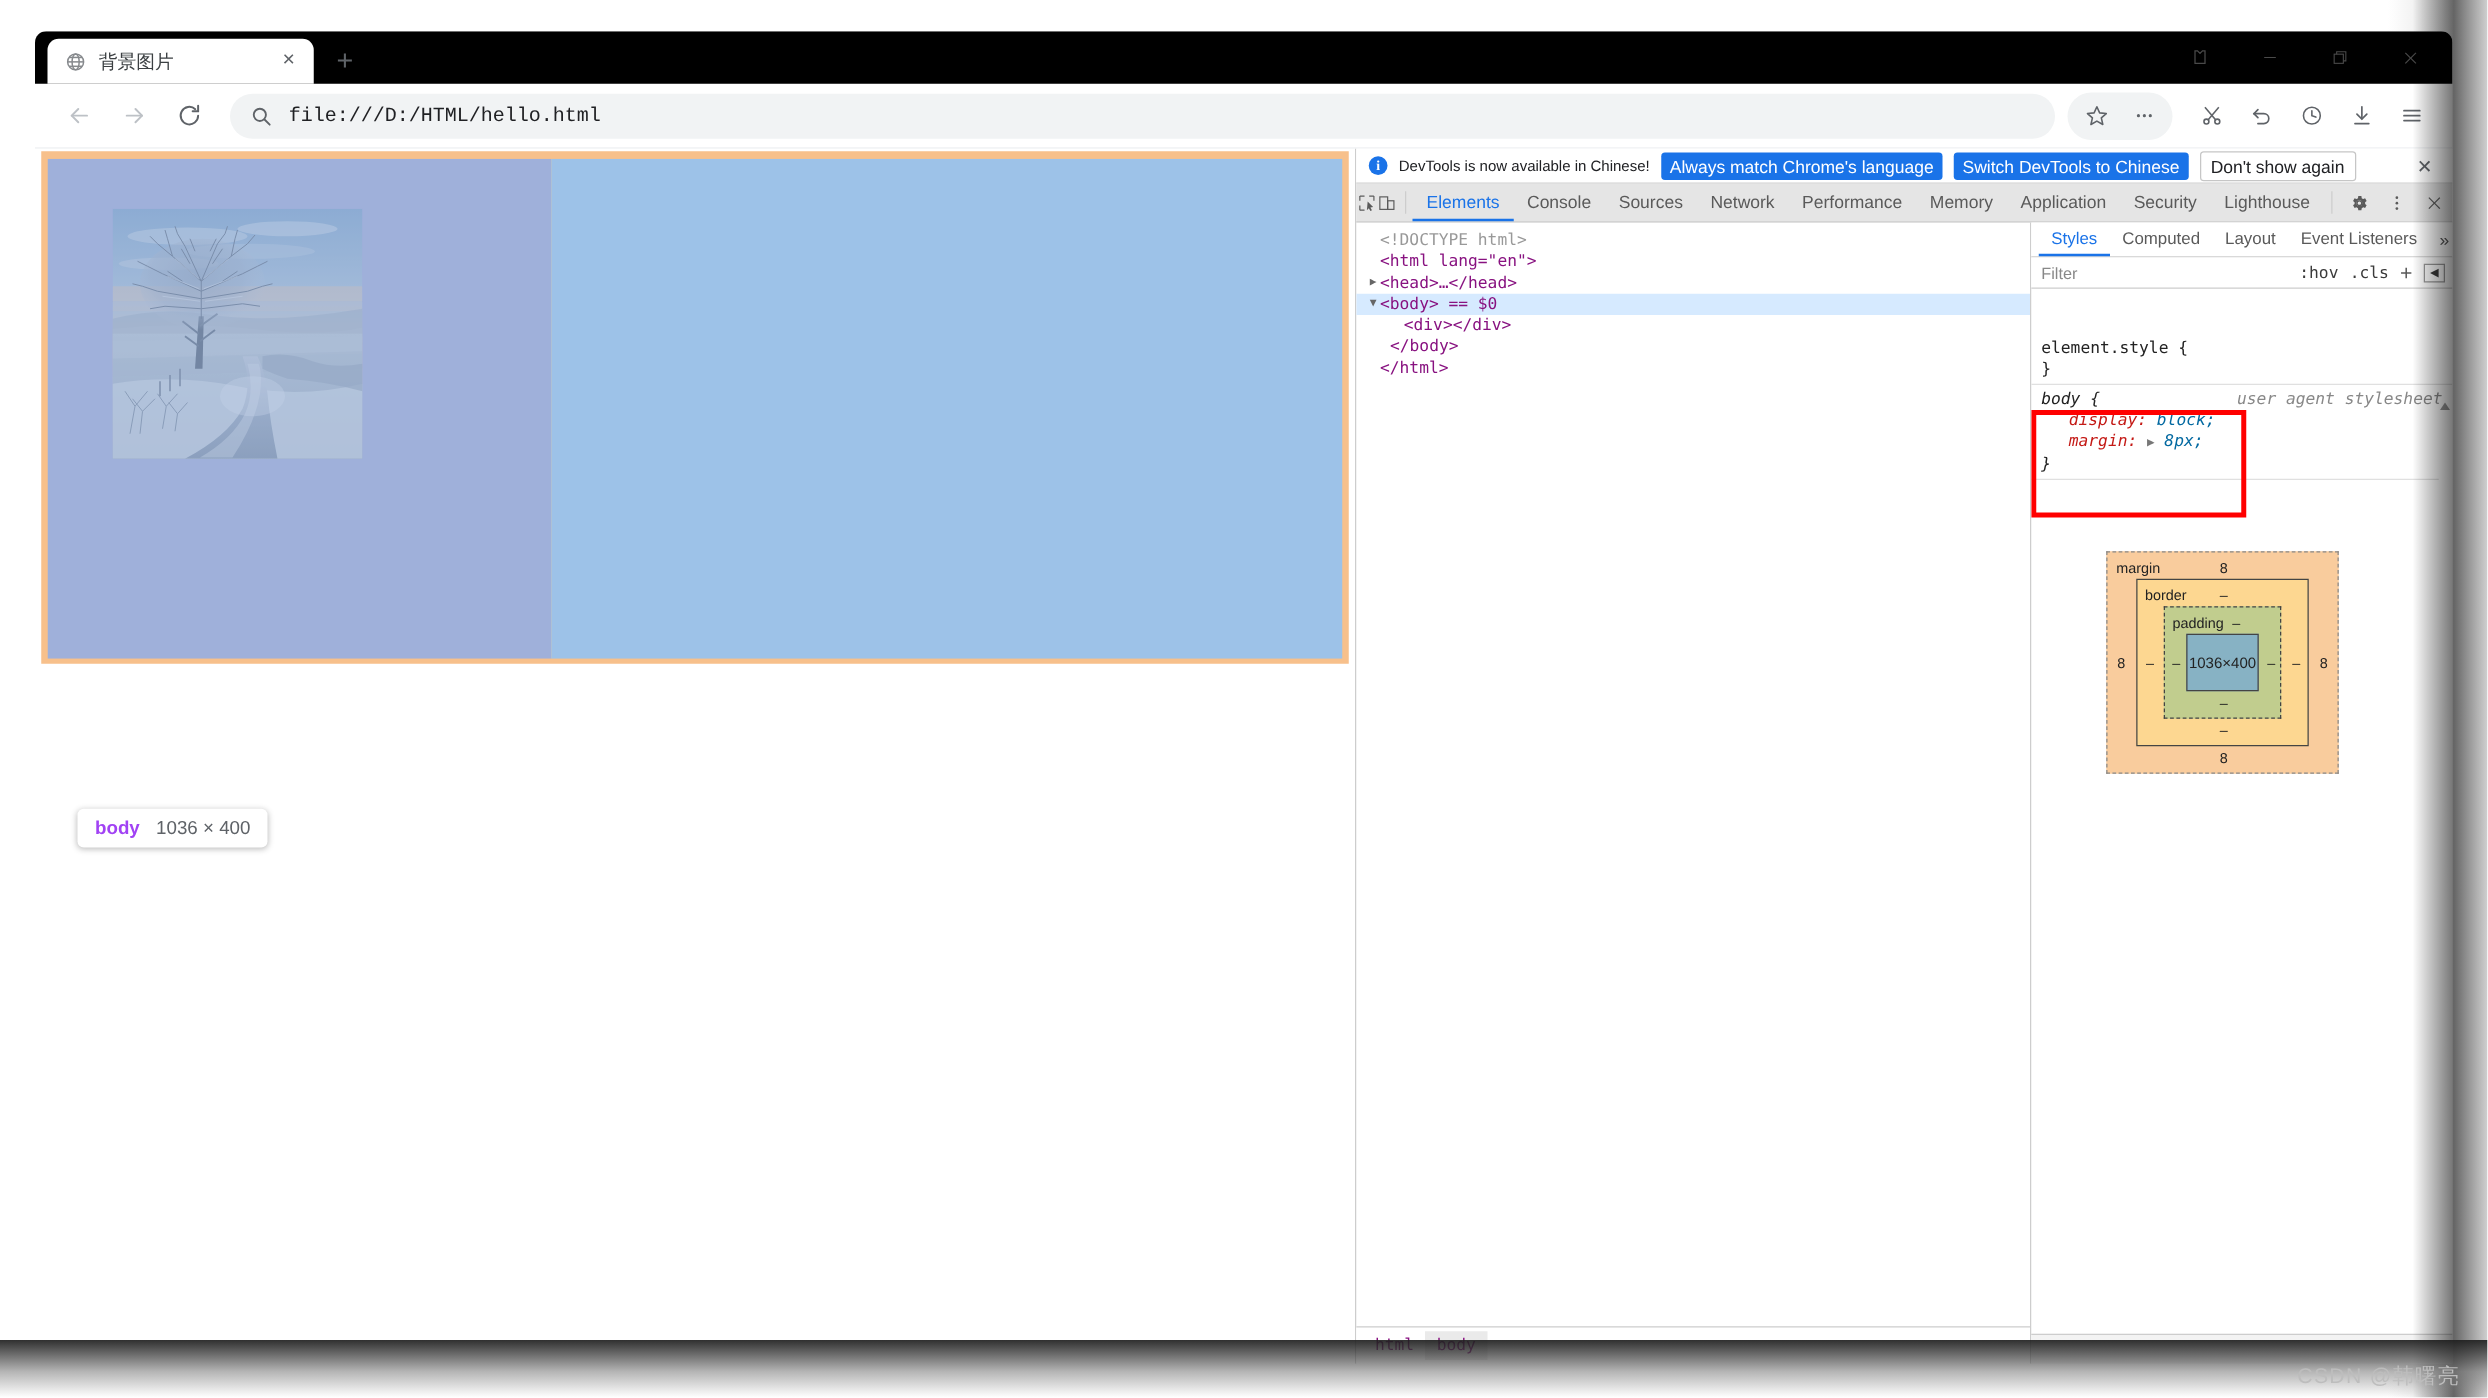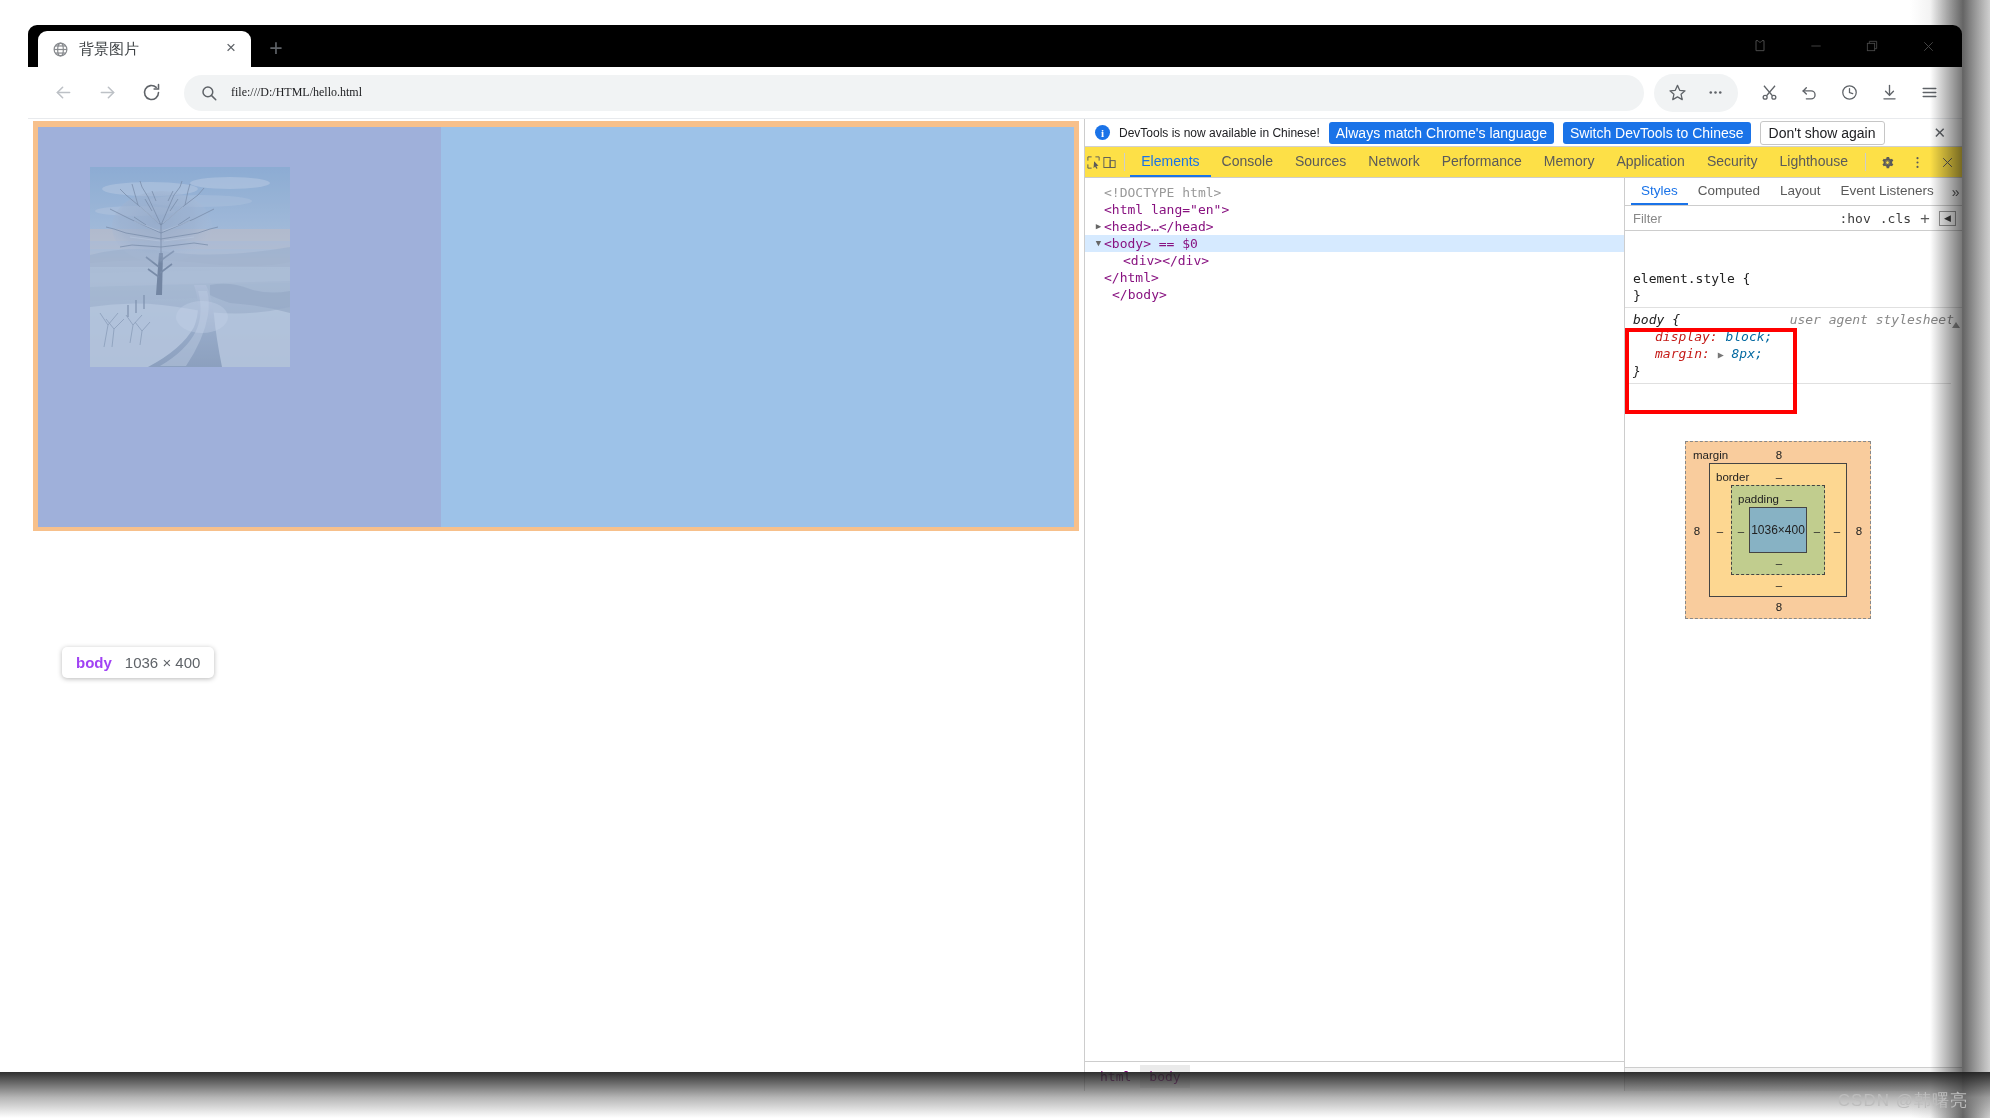--- a/index.html
+++ b/index.html
@@ -93,23 +93,23 @@
   .nav-btn.disabled { color:#bdc1c6; }
   #omnibox {
     flex:1 1 auto; height:36px;
     background:#f1f3f4; border-radius:18px;
     display:flex; align-items:center;
     padding:0 16px; margin:0 10px 0 8px;
     gap:13px;
   }
   #omnibox .omni-search-icon { width:18px; height:18px; flex:0 0 18px; color:#5f6368; }
   #omnibox .omni-url {
-    flex:1 1 auto; font-size:12px; color:#202124;
+    flex:1 1 auto; font-size:16px; color:#202124;
     white-space:nowrap; overflow:hidden;
-    font-family:Liberation Serif, serif;
+    font-family:Liberation Mono, monospace;
   }
   #toolbar-right { display:flex; align-items:center; gap:2px; }
   .tool-icon {
     width:38px; height:38px;
     display:flex; align-items:center; justify-content:center;
     color:#5f6368;
   }
   #bookmark-wrap {
     background:#f1f3f4; border-radius:19px; height:38px;
     display:flex; align-items:center; padding:0 4px; margin-right:10px;
@@ -221,21 +221,21 @@
     background:#fff; color:#202124;
     border:1px solid #c6c6c6; border-radius:3px;
     padding:3px 8px; font-size:14px; white-space:nowrap;
   }
   #dt-notice .notice-close {
     margin-left:auto; padding:0 8px; color:#5f6368; font-size:15px;
   }
 
   #dt-tabbar {
     height:31px; flex:0 0 31px;
-    background:#fde047;
+    background:#e5e5e5;
     border-bottom:1px solid #cdcdcd;
     display:flex; align-items:stretch;
   }
   .dt-icon-btn {
     width:30px;
     display:flex; align-items:center; justify-content:center;
     color:#5a5a5a;
   }
   .dt-sep { width:1px; background:#cdcdcd; margin:6px 6px; }
   .dt-tab {
@@ -743,26 +743,26 @@
 
               <div class="dom-line selected">
                 <span class="twist">▼</span>
                 <span class="tok-tag">&lt;body&gt; == $0</span>
               </div>
 
               <div class="dom-line" style="padding-left:38px">
                 <span class="tok-tag">&lt;div&gt;&lt;/div&gt;</span>
               </div>
 
+              <div class="dom-line" style="padding-left:27px">
+                <span class="tok-tag">&lt;/body&gt;</span>
+              </div>
+
               <div class="dom-line" style="padding-left:19px">
                 <span class="tok-tag">&lt;/html&gt;</span>
-              </div>
-
-              <div class="dom-line" style="padding-left:27px">
-                <span class="tok-tag">&lt;/body&gt;</span>
               </div>
             </div>
 
             <div id="dom-breadcrumb">
               <span class="crumb">html</span>
               <span class="crumb active">body</span>
             </div>
           </div>
 
           <div id="styles-pane">

